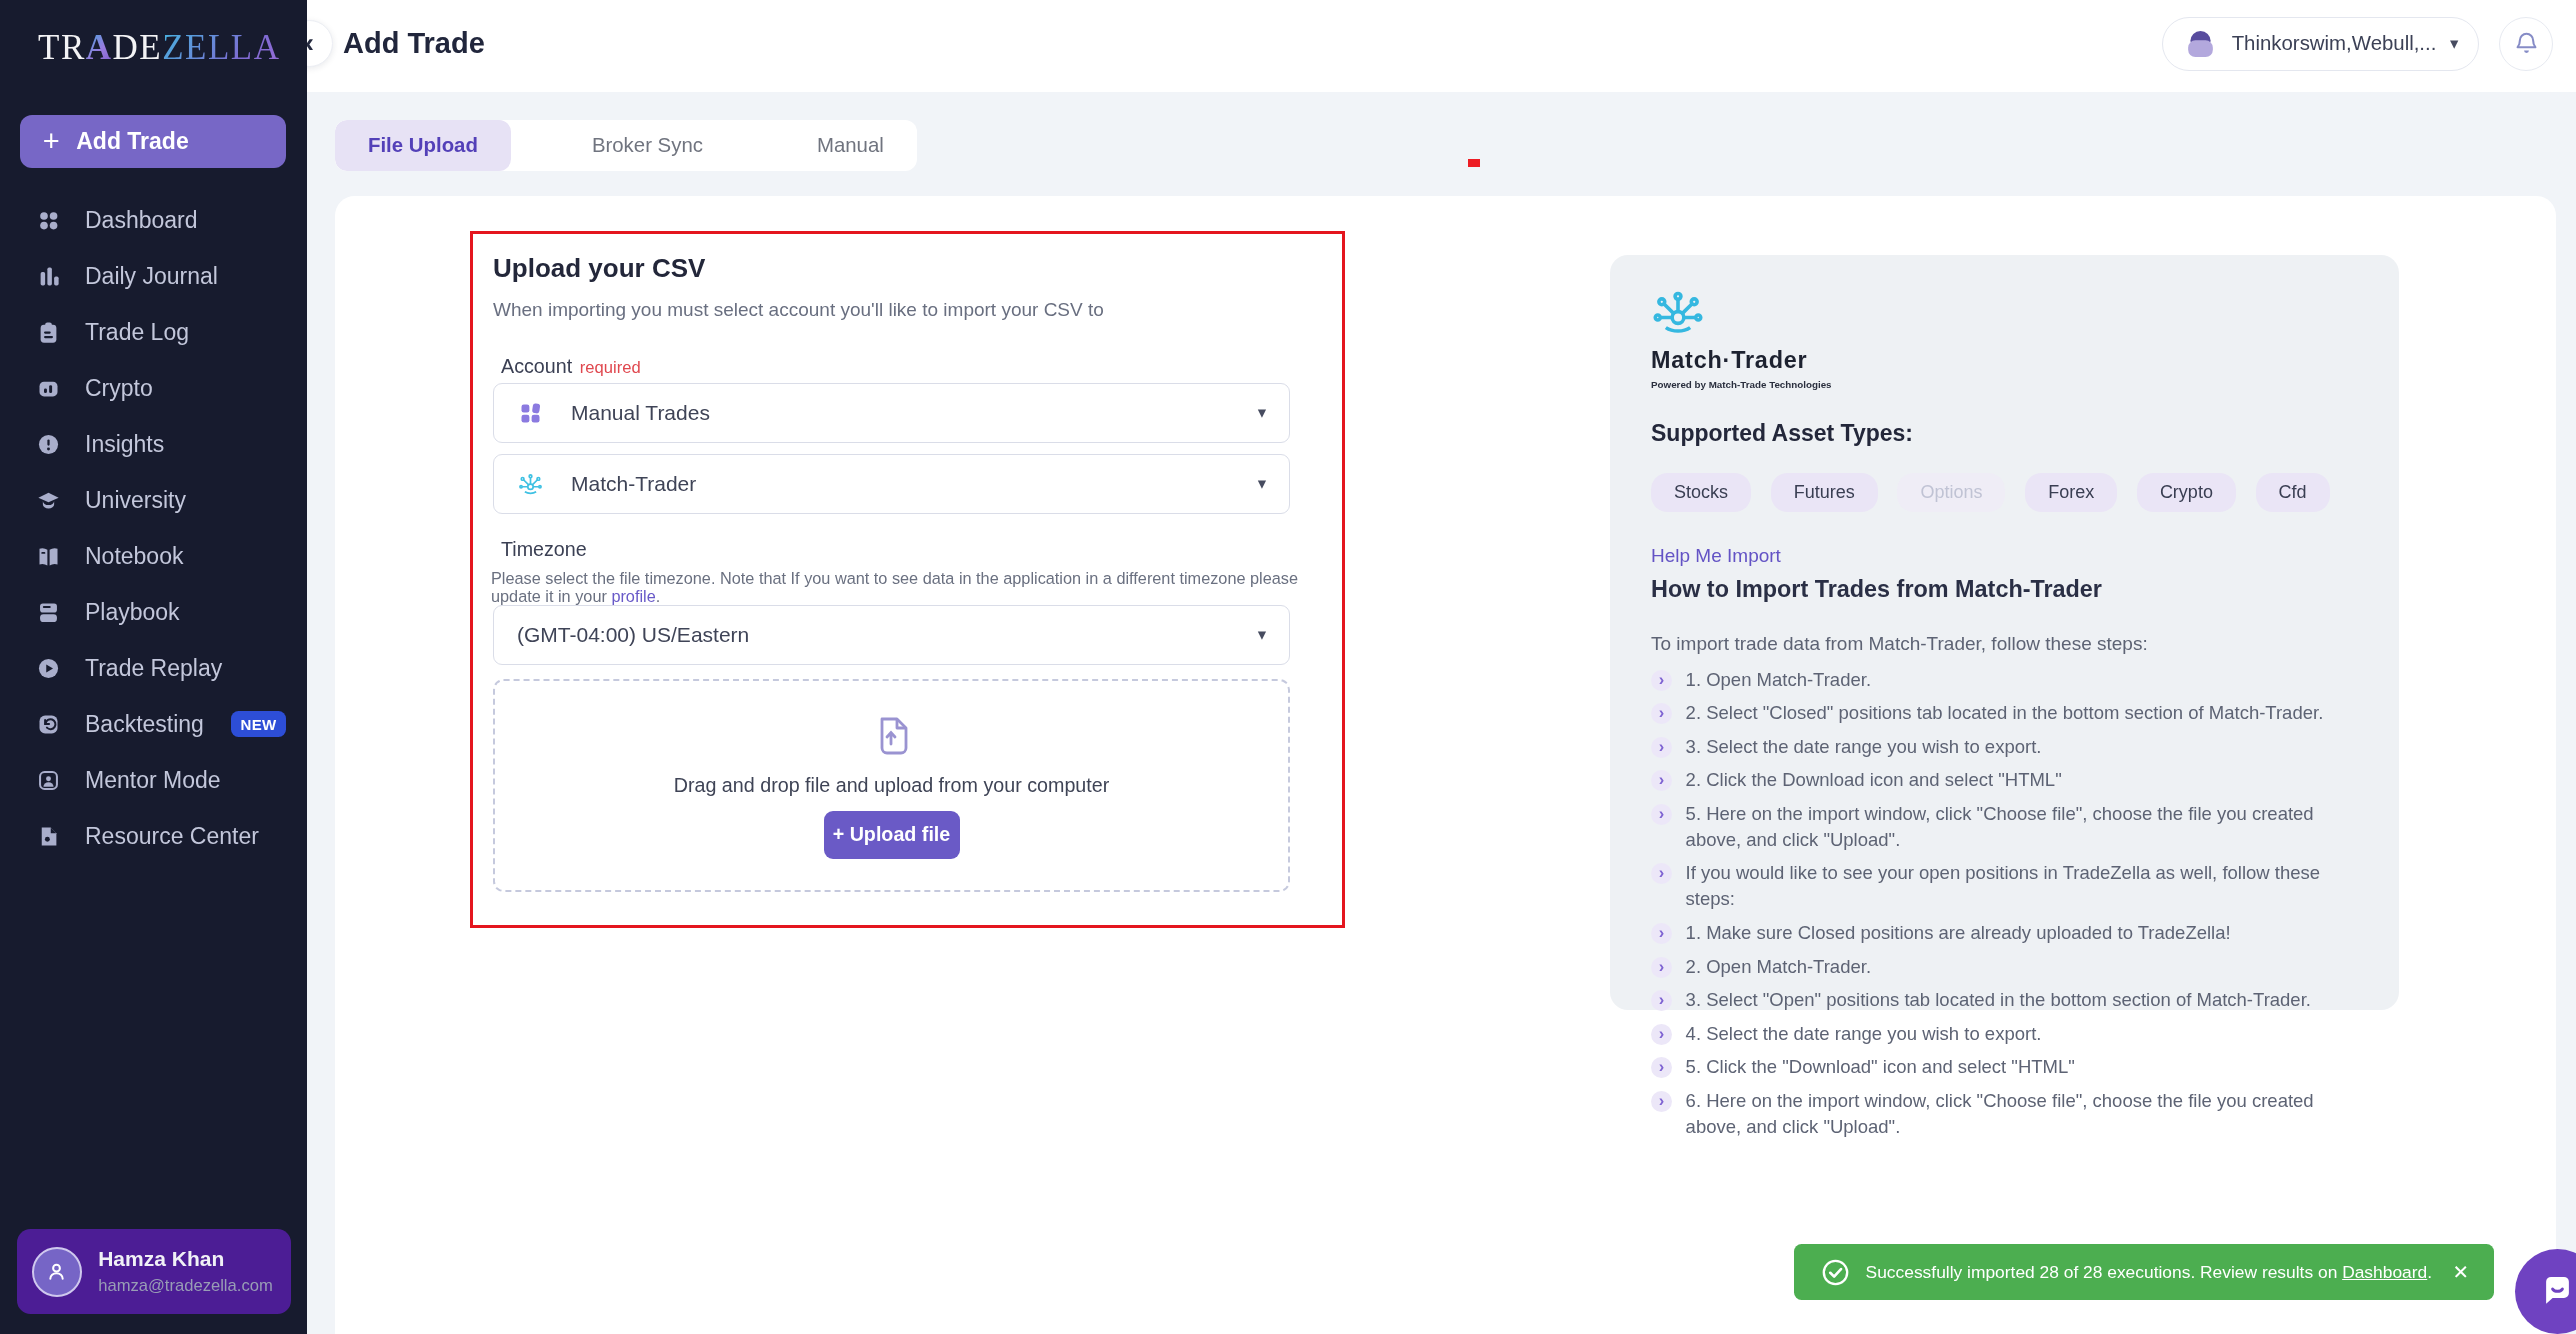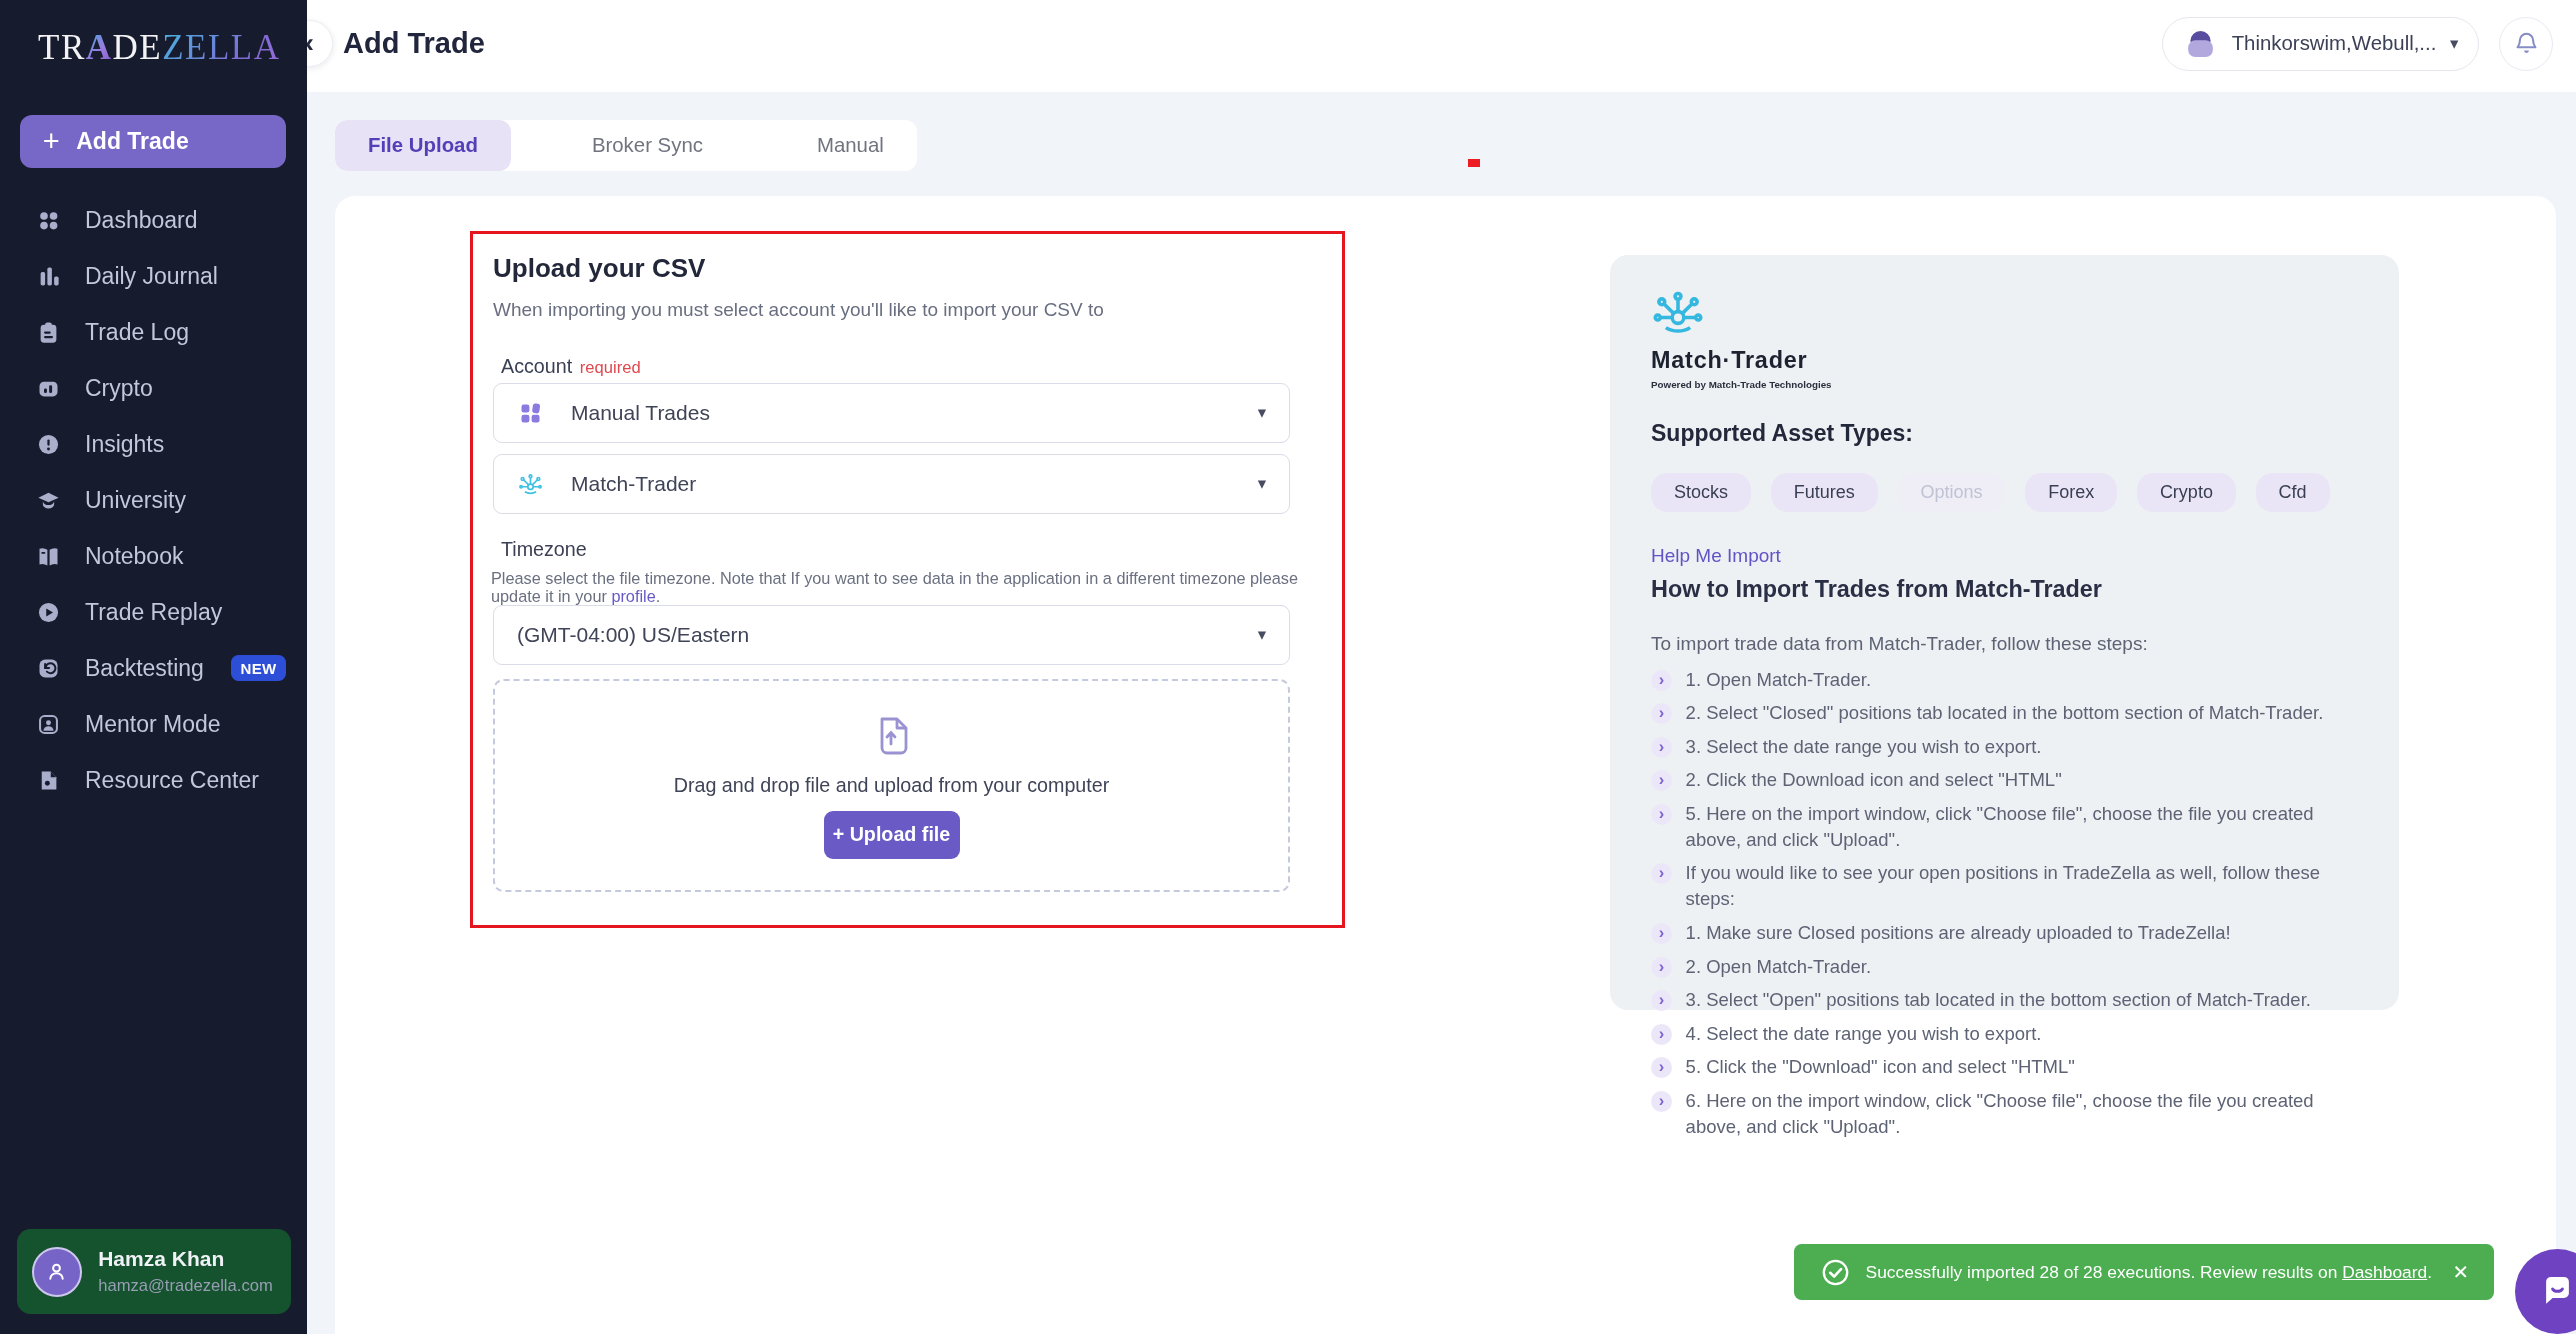--- a/index.html
+++ b/index.html
@@ -20,21 +20,21 @@
     background:#7767c6; color:#ffffff; display:flex; align-items:center; gap:16.6px; padding-left:23px;
     font-size:23px; font-weight:bold; cursor:pointer; }
   .add-trade-btn .plus { font-size:29px; font-weight:normal; line-height:1; }
   .nav { position:absolute; left:0; top:192px; width:307px; }
   .nav-item { height:56px; display:flex; align-items:center; gap:23px; padding-left:35px;
     color:#c3c7db; font-size:23px; cursor:pointer; }
   .nav-item svg { flex:0 0 27px; }
   .badge-new { background:#2d4ed7; color:#ffffff; font-size:15px; font-weight:bold; border-radius:7.6px;
     padding:4.5px 9px; margin-left:4.5px; letter-spacing:0.4px; }
   .user-card { position:absolute; left:16.6px; top:1229px; width:274px; height:85px; border-radius:13.6px;
-    background:#14532d; display:flex; align-items:center; gap:16.6px; padding-left:15px; cursor:pointer; }
+    background:#4c1d95; display:flex; align-items:center; gap:16.6px; padding-left:15px; cursor:pointer; }
   .avatar { width:50px; height:50px; border-radius:50%; background:#7665c6; border:2.3px solid #cfc8ee;
     display:flex; align-items:center; justify-content:center; }
   .user-name { color:#f0f1f6; font-size:21px; font-weight:bold; }
   .user-email { color:#989db5; font-size:16.6px; margin-top:4.5px; }
 
   
   .header { position:absolute; left:307px; top:0; width:2269px; height:92px; background:#ffffff; z-index:3; }
   .back-btn { position:absolute; left:-21px; top:19.7px; width:47px; height:47px; border-radius:50%;
     background:#ffffff; border:0.8px solid #eceef4; box-shadow:0 1.5px 6px rgba(30,35,60,.10);
     display:flex; align-items:center; justify-content:center; font-size:27px; font-weight:bold; color:#262b40;
@@ -177,20 +177,28 @@
       <div class="nav-item">
         <svg width="27" height="27" viewBox="0 0 24 24">
             <path d="M4 5 Q8 4 11 6 V20 Q8 18 4 19 Z" fill="#a9aecb"></path>
             <path d="M20 5 Q16 4 13 6 V20 Q16 18 20 19 Z" fill="#a9aecb"></path>
             <rect x="5.6" y="8" width="3.6" height="1.6" rx="0.8" fill="#171b2e"></rect>
           </svg>
         <span>Notebook</span>
       </div>
       <div class="nav-item">
         <svg width="27" height="27" viewBox="0 0 24 24">
+            <rect x="4.5" y="4" width="15" height="8" rx="2.5" fill="#a9aecb"></rect>
+            <rect x="7" y="6.3" width="7" height="1.6" rx="0.8" fill="#171b2e"></rect>
+            <rect x="4.5" y="13.5" width="15" height="7" rx="3" fill="#a9aecb"></rect>
+          </svg>
+        <span>Playbook</span>
+      </div>
+      <div class="nav-item">
+        <svg width="27" height="27" viewBox="0 0 24 24">
             <circle cx="12" cy="12" r="8.5" fill="#a9aecb"></circle>
             <path d="M10 8.5 L16 12 L10 15.5 Z" fill="#171b2e"></path>
           </svg>
         <span>Trade Replay</span>
       </div>
       <div class="nav-item">
         <svg width="27" height="27" viewBox="0 0 24 24">
             <rect x="4" y="4" width="16" height="16" rx="5" fill="#a9aecb"></rect>
             <path d="M9 8 L9 11.5 L12.5 11.5" stroke="#171b2e" stroke-width="1.8" fill="none" stroke-linecap="round"></path>
             <path d="M9.4 11.2 a4.4 4.4 0 1 1 1.2 3.6" stroke="#171b2e" stroke-width="1.8" fill="none" stroke-linecap="round"></path>

